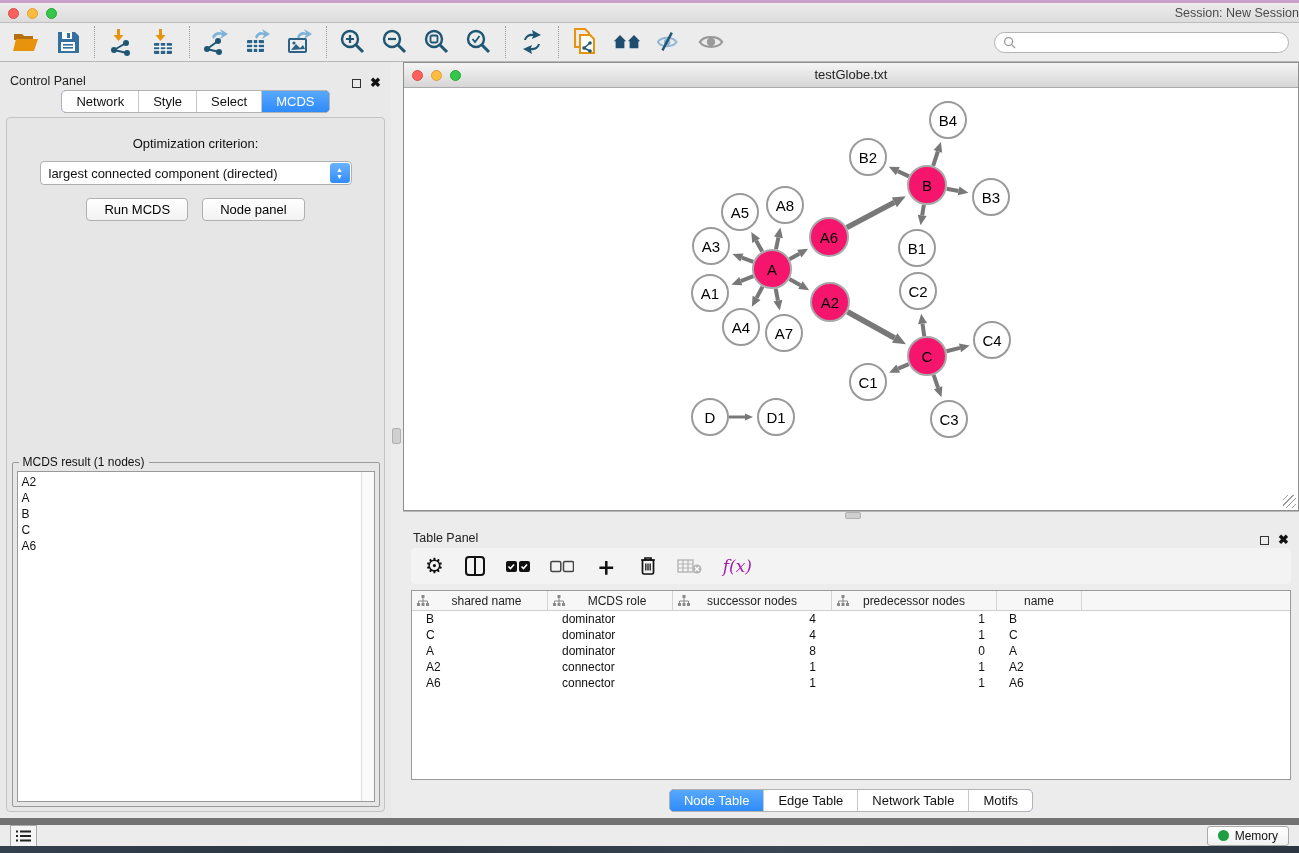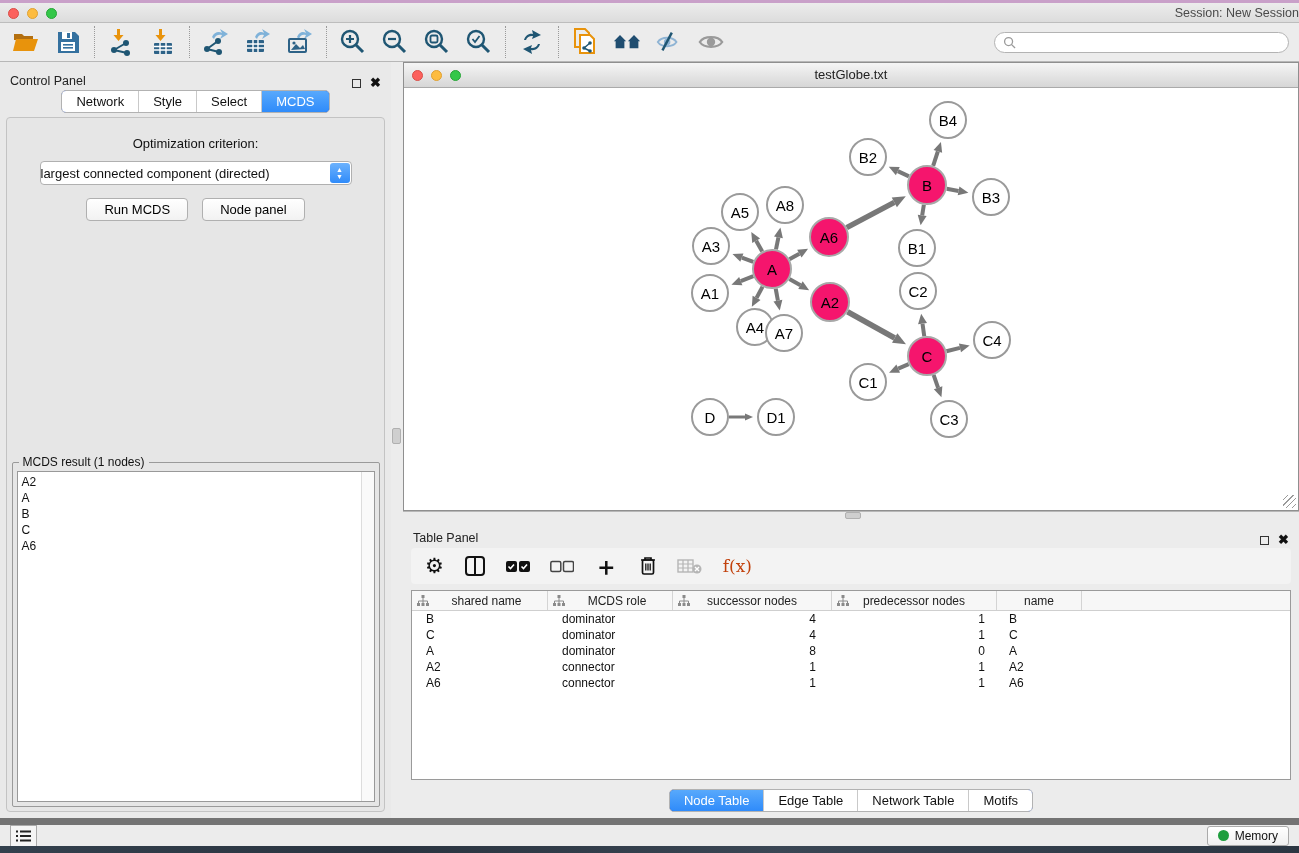--- a/index.html
+++ b/index.html
@@ -49,21 +49,21 @@
   .seg .seg-item { padding:2px 14px; font-size:13px; background:#fff; color:#111;
                    border-left:1px solid #c9c9c9; cursor:default; line-height:17px;}
   .seg .seg-item:first-child{ border-left:none; }
   .seg .seg-item.active { background:linear-gradient(#58a9fc,#2f8bfa); color:#fff; }
 
   .tab-content { flex:1; margin:0 6px 6px 6px; border:1px solid #c3c3c3; border-radius:4px;
                  background:#e6e6e6; display:flex; flex-direction:column; align-items:center; padding-top:18px; }
   .opt-label { font-size:13px; margin-bottom:10px; }
   .combo { width:312px; height:24px; background:#fff; border:1px solid #b0b0b0; border-radius:4px;
            display:flex; align-items:center; position:relative; }
-  .combo .combo-text { font-size:13px; }
+  .combo .combo-text { padding-left:8px; font-size:13px; }
   .combo .stepper { position:absolute; right:1px; top:1px; bottom:1px; width:20px; border-radius:3px;
             background:linear-gradient(#6cb2fd,#2f8bfa); color:#fff; display:flex; flex-direction:column;
             align-items:center; justify-content:center; font-size:7px; line-height:7px; }
   .btn-row { display:flex; gap:14px; margin-top:13px; }
   .btn { background:linear-gradient(#ffffff,#f2f2f2); border:1px solid #b0b0b0; border-radius:4px;
          padding:3px 17px; font-size:13px; cursor:default; }
 
   .result-box { margin-top:auto; width:368px; height:345px; border:1px solid #9a9a9a; border-radius:2px;
                 position:relative; margin-bottom:4px; background:#e6e6e6; }
   .result-title { position:absolute; top:-8px; left:6px; background:#e6e6e6; padding:0 4px; font-size:12px; }
@@ -96,21 +96,21 @@
   .h-handle { position:absolute; left:442px; top:0px; width:16px; height:7px; background:#cfcfcf;
               border:1px solid #b0b0b0; border-radius:2px; }
 
   
   .table-panel { flex:1; background:#ececec; display:flex; flex-direction:column; }
   .tp-toolbar { margin:3px 8px 0 8px; height:36px; background:#f3f3f3; border-radius:4px;
                 display:flex; align-items:center; gap:20px; padding:0 14px; }
   .tp-icon { display:flex; align-items:center; justify-content:center; height:26px; }
   .gear-glyph { font-size:21px; color:#111; line-height:22px;}
   .plus-glyph { font-size:25px; font-weight:bold; color:#111; line-height:20px; }
-  .fx-glyph { font-family:"DejaVu Serif", serif; font-size:17px; color:#c2410c; }
+  .fx-glyph { font-family:"DejaVu Serif", serif; font-style:italic; font-size:17px; color:#a21caf; }
 
   .dtable { margin:6px 8px 0 8px; flex:none; height:190px; background:#fff; border:1px solid #9a9a9a;
             display:flex; flex-direction:column; overflow:hidden; }
   .thead { display:flex; height:20px; background:#f7f7f7; border-bottom:1px solid #cfcfcf; flex:none; }
   .th { position:relative; display:flex; align-items:center; justify-content:center;
         border-right:1px solid #d4d4d4; font-size:12px; color:#222; }
   .th .tree-ic { position:absolute; left:5px; top:4px; }
   .trow { display:flex; height:16px; align-items:center; font-size:12px; }
   .c0{ width:136px; padding-left:14px; } .c1{ width:125px; padding-left:14px; }
   .c2{ width:159px; text-align:right; padding-right:16px; } .c3{ width:165px; text-align:right; padding-right:12px; }
@@ -403,21 +403,21 @@
             <div class="gnode" style="left: 568px; top: 90px; width: 38px; height: 38px;">B3</div>
             <div class="gnode" style="left: 362px; top: 98px; width: 38px; height: 38px;">A8</div>
             <div class="gnode" style="left: 317px; top: 105px; width: 38px; height: 38px;">A5</div>
             <div class="gnode mcds" style="left: 405px; top: 129px; width: 40px; height: 40px;">A6</div>
             <div class="gnode" style="left: 288px; top: 139px; width: 38px; height: 38px;">A3</div>
             <div class="gnode" style="left: 494px; top: 141px; width: 38px; height: 38px;">B1</div>
             <div class="gnode mcds" style="left: 348px; top: 161px; width: 40px; height: 40px;">A</div>
             <div class="gnode" style="left: 287px; top: 186px; width: 38px; height: 38px;">A1</div>
             <div class="gnode" style="left: 495px; top: 184px; width: 38px; height: 38px;">C2</div>
             <div class="gnode mcds" style="left: 406px; top: 194px; width: 40px; height: 40px;">A2</div>
-            <div class="gnode" style="left: 332px; top: 220px; width: 38px; height: 38px;">A4</div>
+            <div class="gnode" style="left: 318px; top: 220px; width: 38px; height: 38px;">A4</div>
             <div class="gnode" style="left: 361px; top: 226px; width: 38px; height: 38px;">A7</div>
             <div class="gnode" style="left: 569px; top: 233px; width: 38px; height: 38px;">C4</div>
             <div class="gnode mcds" style="left: 503px; top: 248px; width: 40px; height: 40px;">C</div>
             <div class="gnode" style="left: 445px; top: 275px; width: 38px; height: 38px;">C1</div>
             <div class="gnode" style="left: 287px; top: 310px; width: 38px; height: 38px;">D</div>
             <div class="gnode" style="left: 526px; top: 312px; width: 38px; height: 38px;">C3</div>
             <div class="gnode" style="left: 353px; top: 310px; width: 38px; height: 38px;">D1</div>
           </div>
         <div class="resize-grip"></div>
       </div>

